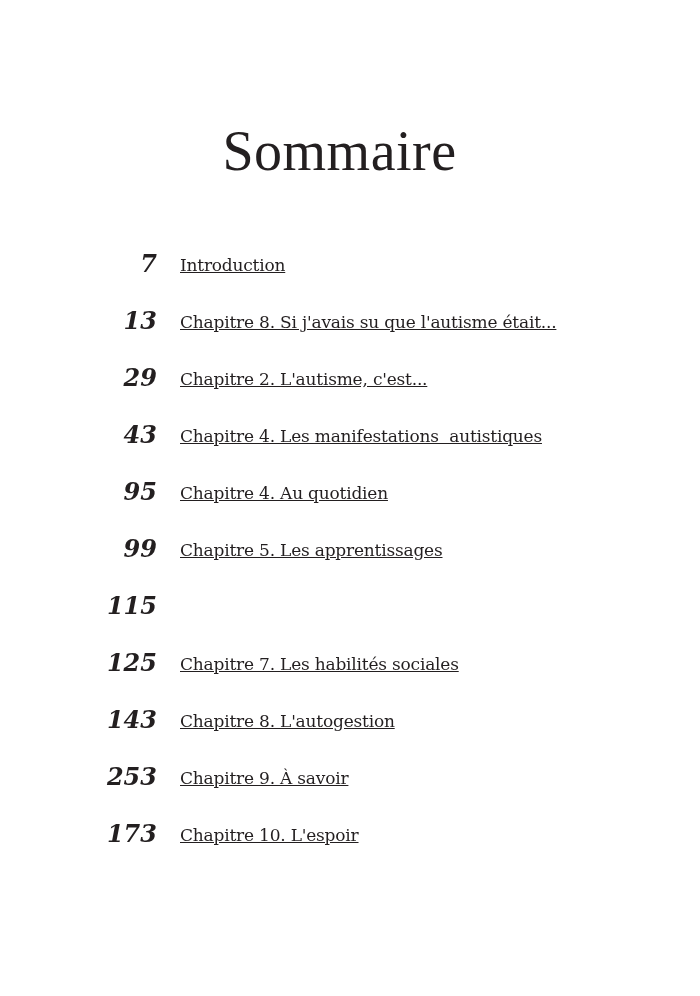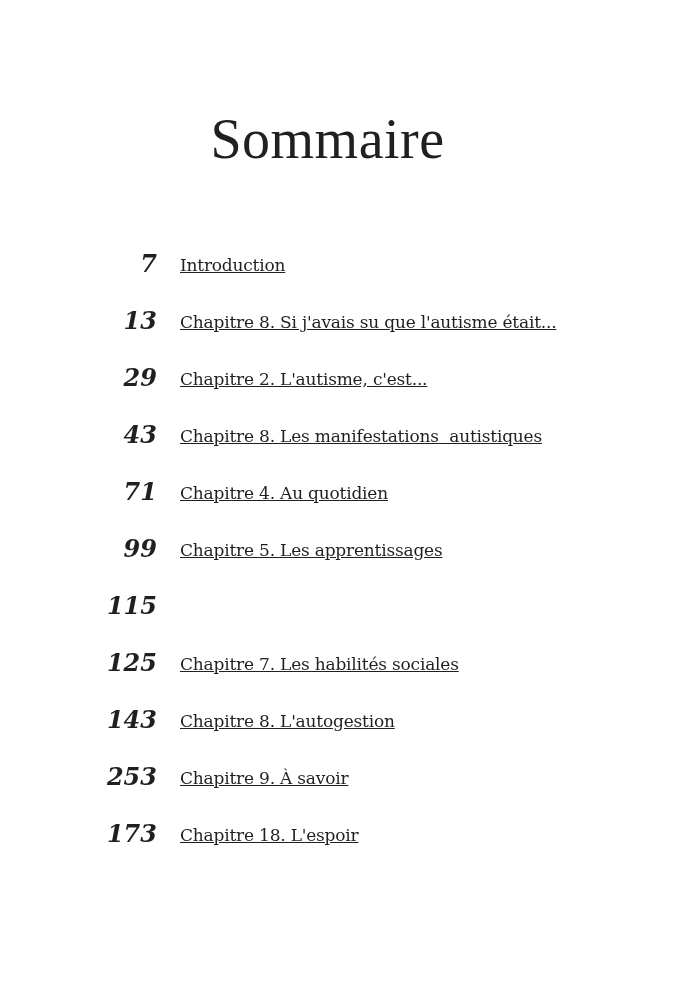--- a/index.html
+++ b/index.html
@@ -18,21 +18,21 @@
     .title {
       position: absolute;
       top: 100px;
       left: 0;
       width: 647px;
       text-align: center;
       font-family: "Liberation Serif", "DejaVu Serif", serif;
       font-size: 56px;
       line-height: 70px;
       font-weight: normal;
-      margin: 4px;
+      margin: 16px;
       letter-spacing: 0.5px;
     }
     .toc {
       position: absolute;
       top: 246px;
       left: 0;
       width: 700px;
       margin: 0;
       padding: 0;
       list-style: none;
@@ -78,24 +78,24 @@
   <li class="toc-row">
     <span class="page-num">13</span>
     <span class="entry-title">Chapitre 8. Si j'avais su que l'autisme était...</span>
   </li>
   <li class="toc-row">
     <span class="page-num">29</span>
     <span class="entry-title">Chapitre 2. L'autisme, c'est...</span>
   </li>
   <li class="toc-row">
     <span class="page-num">43</span>
-    <span class="entry-title">Chapitre 8. Les manifestations  autistiques</span>
+    <span class="entry-title">Chapitre 4. Les manifestations  autistiques</span>
   </li>
   <li class="toc-row">
-    <span class="page-num">71</span>
+    <span class="page-num">95</span>
     <span class="entry-title">Chapitre 4. Au quotidien</span>
   </li>
   <li class="toc-row">
     <span class="page-num">99</span>
     <span class="entry-title">Chapitre 5. Les apprentissages</span>
   </li>
   <li class="toc-row">
     <span class="page-num">115</span>
   </li>
   <li class="toc-row">
@@ -105,15 +105,15 @@
   <li class="toc-row">
     <span class="page-num">143</span>
     <span class="entry-title">Chapitre 8. L'autogestion</span>
   </li>
   <li class="toc-row">
     <span class="page-num">253</span>
     <span class="entry-title">Chapitre 9. À savoir</span>
   </li>
   <li class="toc-row">
     <span class="page-num">173</span>
-    <span class="entry-title">Chapitre 18. L'espoir</span>
+    <span class="entry-title">Chapitre 10. L'espoir</span>
   </li>
 </ul>
 
 </body></html>

